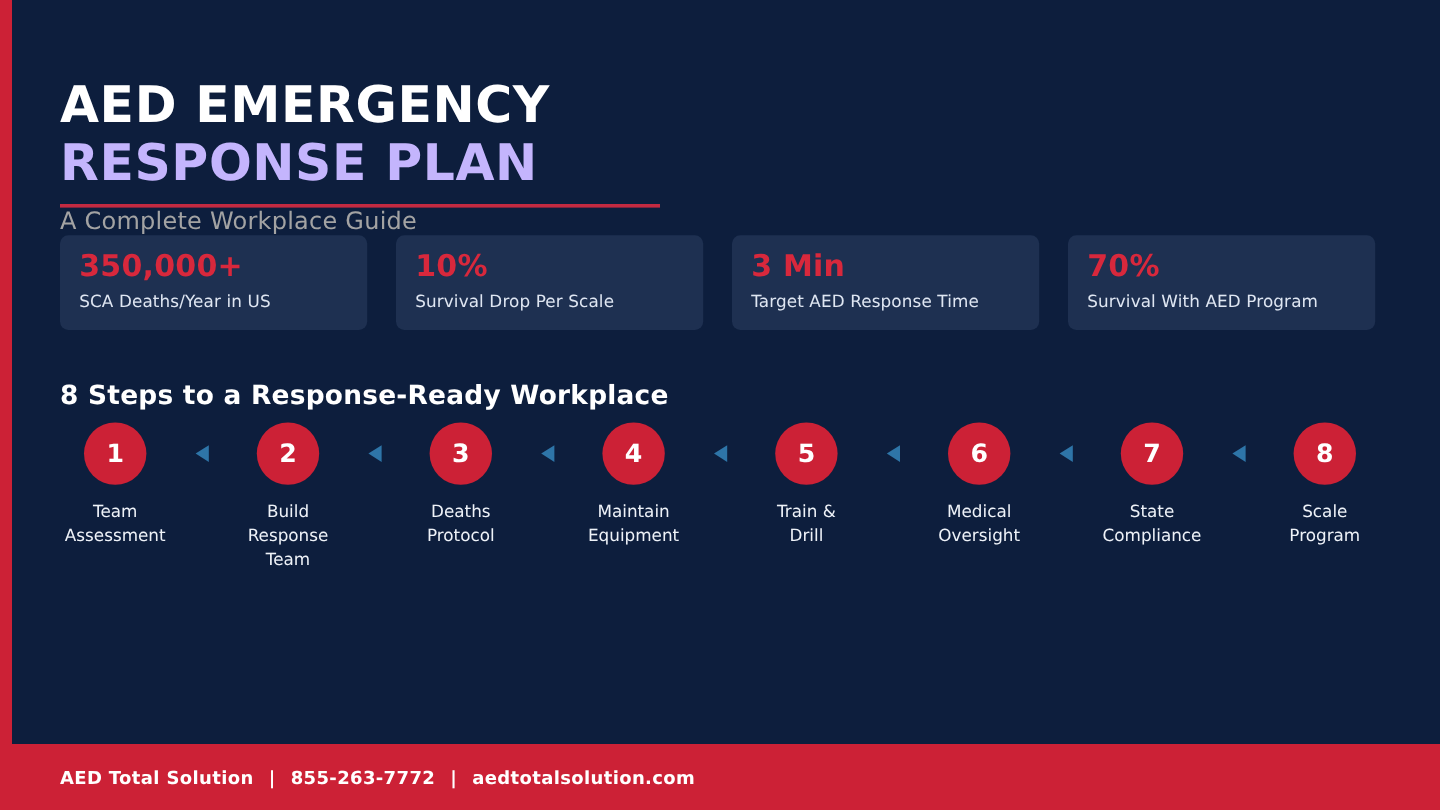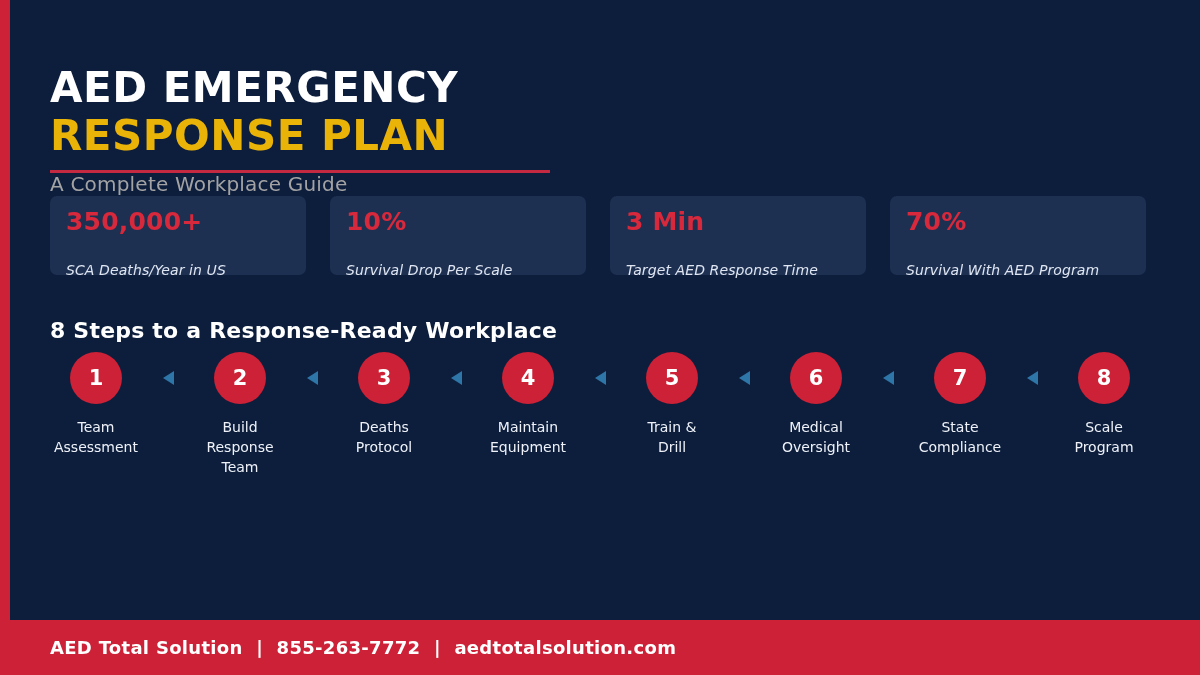--- a/index.html
+++ b/index.html
@@ -46,21 +46,21 @@
     font-weight: bold;
     color: #ffffff;
     letter-spacing: 0.5px;
     line-height: 1.05;
     margin: 0;
     white-space: nowrap;
   }
   .title-line2 {
     font-size: 42px;
     font-weight: bold;
-    color: #eab308;
+    color: #c4b5fd;
     letter-spacing: 0.5px;
     line-height: 1.05;
     margin: 4px 0 0 0;
     white-space: nowrap;
   }
   .subtitle {
     font-size: 20px;
     color: #a3a3a3;
     margin: 14px 0 0 0;
     font-weight: normal;
@@ -95,23 +95,22 @@
   .stat-value {
     font-size: 25px;
     font-weight: bold;
     color: #d8283c;
     line-height: 1.05;
     letter-spacing: 0.2px;
   }
   .stat-label {
     font-size: 14px;
     color: #dfe6f2;
-    margin-top: 27px;
+    margin-top: 9px;
     letter-spacing: 0.1px;
-    font-style: italic;
   }
 
   
   .steps-heading {
     position: absolute;
     left: 50px;
     top: 318px;
     font-size: 22px;
     font-weight: bold;
     color: #ffffff;
@@ -174,21 +173,21 @@
     left: 0;
     bottom: 0;
     width: 1200px;
     height: 55px;
     background: #cc2136;
     display: flex;
     align-items: center;
   }
   .footer-text {
     margin-left: 50px;
-    font-size: 18px;
+    font-size: 15px;
     font-weight: bold;
     color: #ffffff;
     letter-spacing: 0.3px;
   }
   .footer-sep {
     color: #ffffff;
     padding: 0 7px;
   }
 </style>
 </head>

